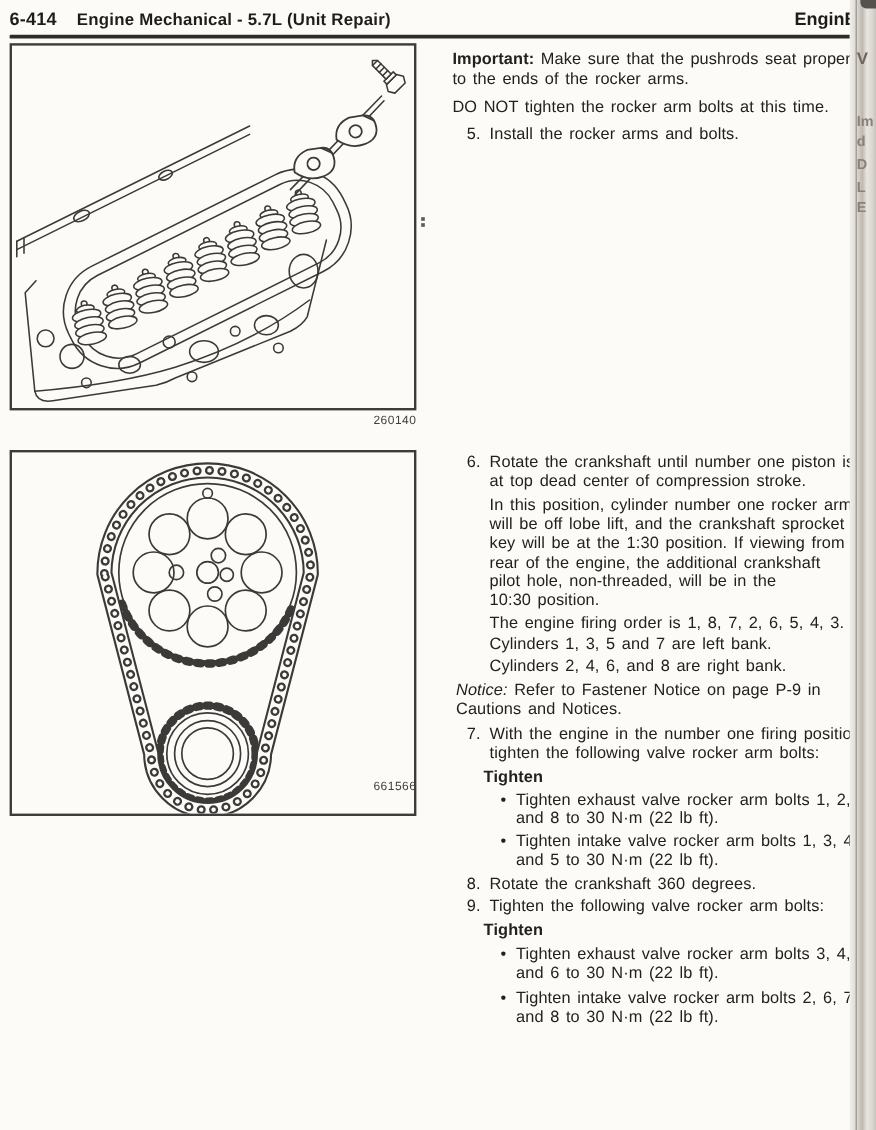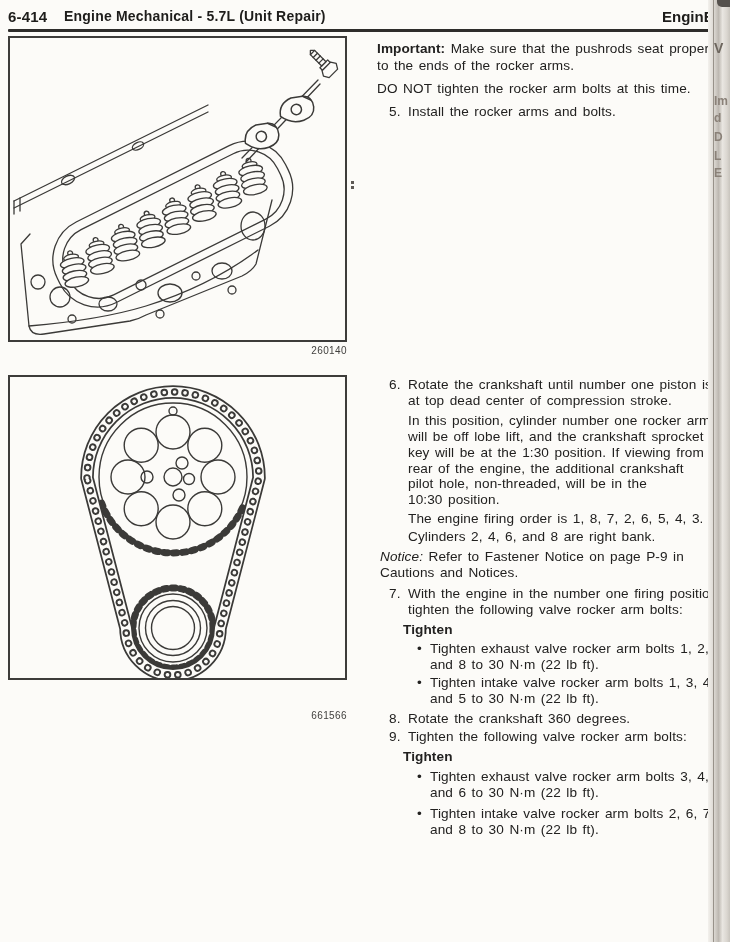--- a/index.html
+++ b/index.html
@@ -16,21 +16,21 @@
   .hdr-title { position:absolute; left:64px; top:8px; font-size:14px; font-weight:bold; letter-spacing:.2px; white-space:nowrap; }
   .hdr-right { position:absolute; left:662px; top:8px; font-size:15px; font-weight:bold; white-space:nowrap; }
   .hdr-rule  { position:absolute; left:8px; top:29px; width:705px; height:3px; background:#2e2d2b; border-radius:1px; }
 
   
   .fig-frame { position:absolute; left:8px; width:339px; border:2px solid #3d3c3a; background:#fcfbf8; }
   .fig1 { top:36px;  height:306px; }
   .fig2 { top:375px; height:305px; }
   .fig-cap { position:absolute; left:8px; width:339px; text-align:right; font-size:10px; color:#42413f; letter-spacing:.4px; }
   .cap1 { top:345px; }
-  .cap2 { top:710px; }
+  .cap2 { top:650px; }
   svg { display:block; }
 
   
   .col { position:absolute; left:377px; width:333px; font-size:13.6px; color:#222120;
          word-spacing:1.6px; letter-spacing:.1px; z-index:1; }
   .s1 { top:36px;  line-height:16.5px; padding-top:5px; }
   .s2 { top:373px; line-height:15.9px; padding-top:4px; }
   .ln { white-space:nowrap; }
   .flush  { margin-left:3px; }
   .step   { position:relative; padding-left:31px; }
@@ -192,20 +192,21 @@
     <div class="ln step">at top dead center of compression stroke.</div>
 
     <div class="ln indent" style="margin-top:4px">In this position, cylinder number one rocker arms</div>
     <div class="ln indent">will be off lobe lift, and the crankshaft sprocket</div>
     <div class="ln indent">key will be at the 1:30 position. If viewing from the</div>
     <div class="ln indent">rear of the engine, the additional crankshaft</div>
     <div class="ln indent">pilot hole, non-threaded, will be in the</div>
     <div class="ln indent">10:30 position.</div>
 
     <div class="ln indent" style="margin-top:3px">The engine firing order is 1, 8, 7, 2, 6, 5, 4, 3.</div>
+    <div class="ln indent" style="margin-top:2px">Cylinders 1, 3, 5 and 7 are left bank.</div>
     <div class="ln indent" style="margin-top:2px">Cylinders 2, 4, 6, and 8 are right bank.</div>
 
     <div class="ln flush" style="margin-top:4px">
       <span class="itbold">Notice:</span><span> Refer to </span><span class="it">Fastener Notice on page P-9</span><span> in</span>
     </div>
     <div class="ln flush">Cautions and Notices.</div>
 
     <div class="ln step" style="margin-top:5px">
       <span class="num">7.</span><span>With the engine in the number one firing position,</span>
     </div>

